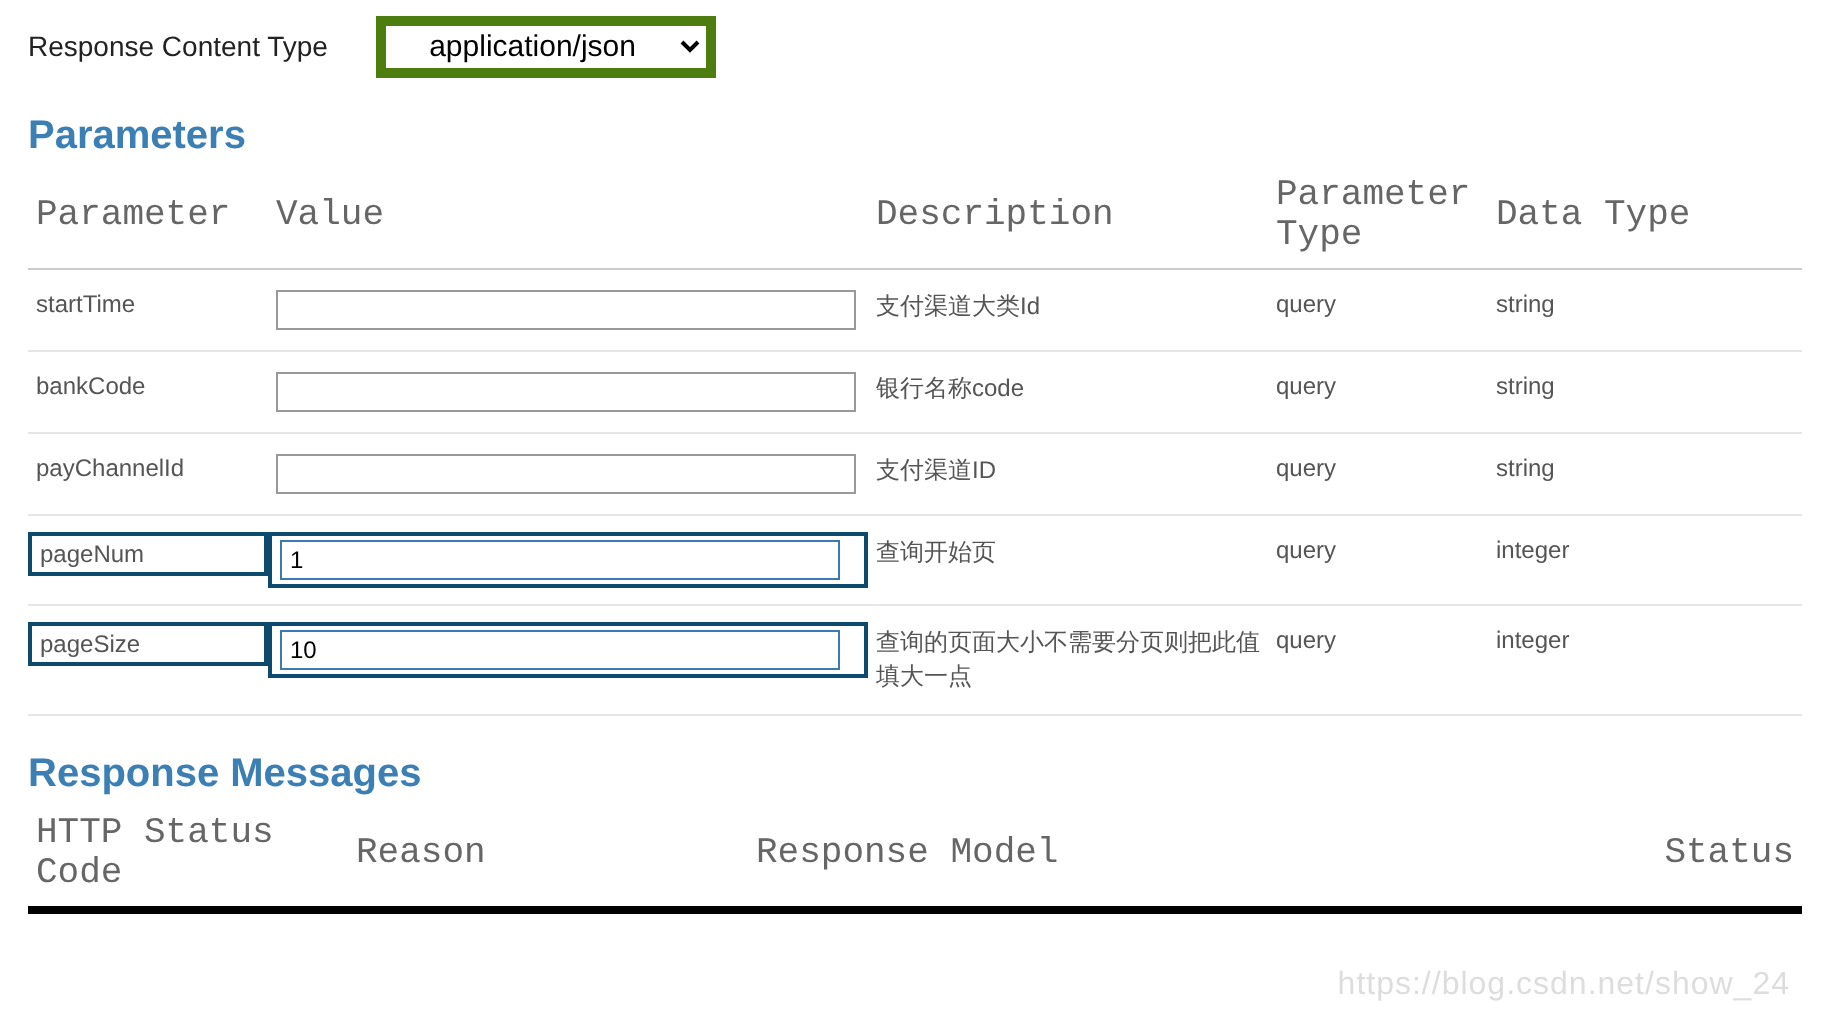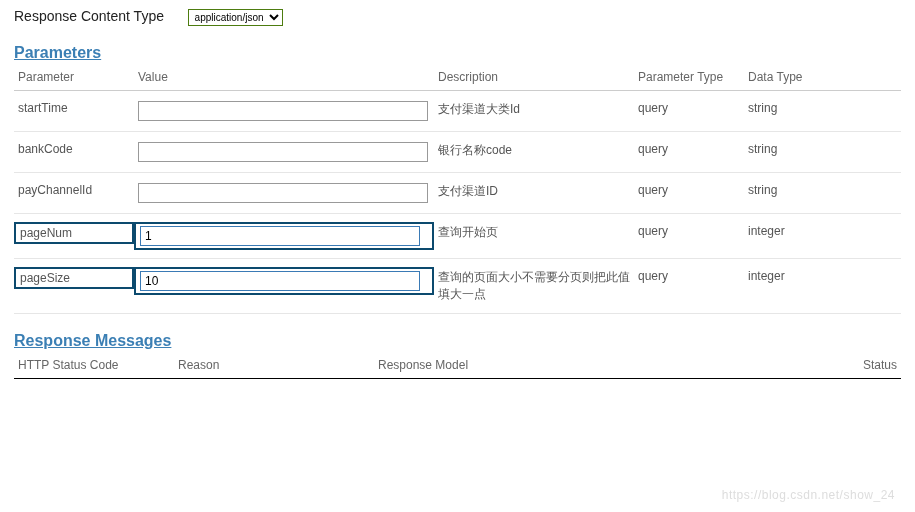--- a/index.html
+++ b/index.html
@@ -1,36 +1,36 @@
 <!DOCTYPE html>
 <html><head>
 <meta charset="utf-8">
 <style>
 * { box-sizing: border-box; margin: 0; padding: 0; }
 body { font-family: "Helvetica Neue", Helvetica, Arial, sans-serif; font-size: 13px; color: #333; background: #fff; padding: 8px 14px; width: 915px; }
 .rct-label { display: inline-block; font-size: 14px; color: #222; margin-right: 20px; }
-select { font-size: 10px; border: 1px solid #4d7c0f; background: #fff; padding: 1px 2px; }
-.section-heading { color: #3b7fb4; font-size: 16px; font-weight: 600; margin-top: 18px; margin-bottom: 2px; text-decoration: underline; }
+select { font-size: 15px; border: 5px solid #4d7c0f; background: #fff; padding: 1px 18px; }
+.section-heading { color: #3b7fb4; font-size: 20px; font-weight: 600; margin-top: 18px; margin-bottom: 2px; }
 table { width: 100%; border-collapse: collapse; table-layout: fixed; }
-thead th { text-align: left; font-weight: 400; color: #666; font-size: 12px; border-bottom: 1px solid #ccc; padding: 6px 4px 6px 4px; }
+thead th { text-align: left; font-weight: 400; color: #666; font-size: 18px; border-bottom: 1px solid #ccc; padding: 6px 4px 6px 4px; font-family: Liberation Mono, monospace; }
 tbody td { vertical-align: top; color: #555; font-size: 12px; border-bottom: 1px solid #e6e6e6; padding: 10px 4px 10px 4px; }
 .col-param { width: 120px; }
 .col-value { width: 300px; }
 .col-desc { width: 200px; }
 .col-ptype { width: 110px; }
 .col-dtype { width: auto; }
 .param-input { width: 290px; font-size: 12px; padding: 2px 4px; border: 1px solid #999; background: #fff; }
 .highlight-wrap { border: 2px solid #0c4a6e; padding: 2px 4px; margin: -2px -4px; display: block; }
 .highlight-wrap .param-input { width: 280px; border: 1px solid #3a7ab5; }
-.resp-table thead th { border-bottom: 1px solid #000000; }
+.resp-table thead th { border-bottom: 4px solid #000000; }
 .col-status { width: 160px; }
 .col-reason { width: 200px; }
 .col-model { width: auto; }
 .col-headers { width: 110px; text-align: right; }
-.watermark { position: absolute; right: 20px; bottom: 10px; color: #ddd; font-size: 12px; letter-spacing: 0.5px; pointer-events: none; }
+.watermark { position: absolute; right: 20px; bottom: 10px; color: #ddd; font-size: 16px; letter-spacing: 0.5px; pointer-events: none; }
 </style>
 </head>
 <body>
 
 <div>
   <span class="rct-label">Response Content Type</span>
   <select>
     <option>application/json</option>
   </select>
 </div>

